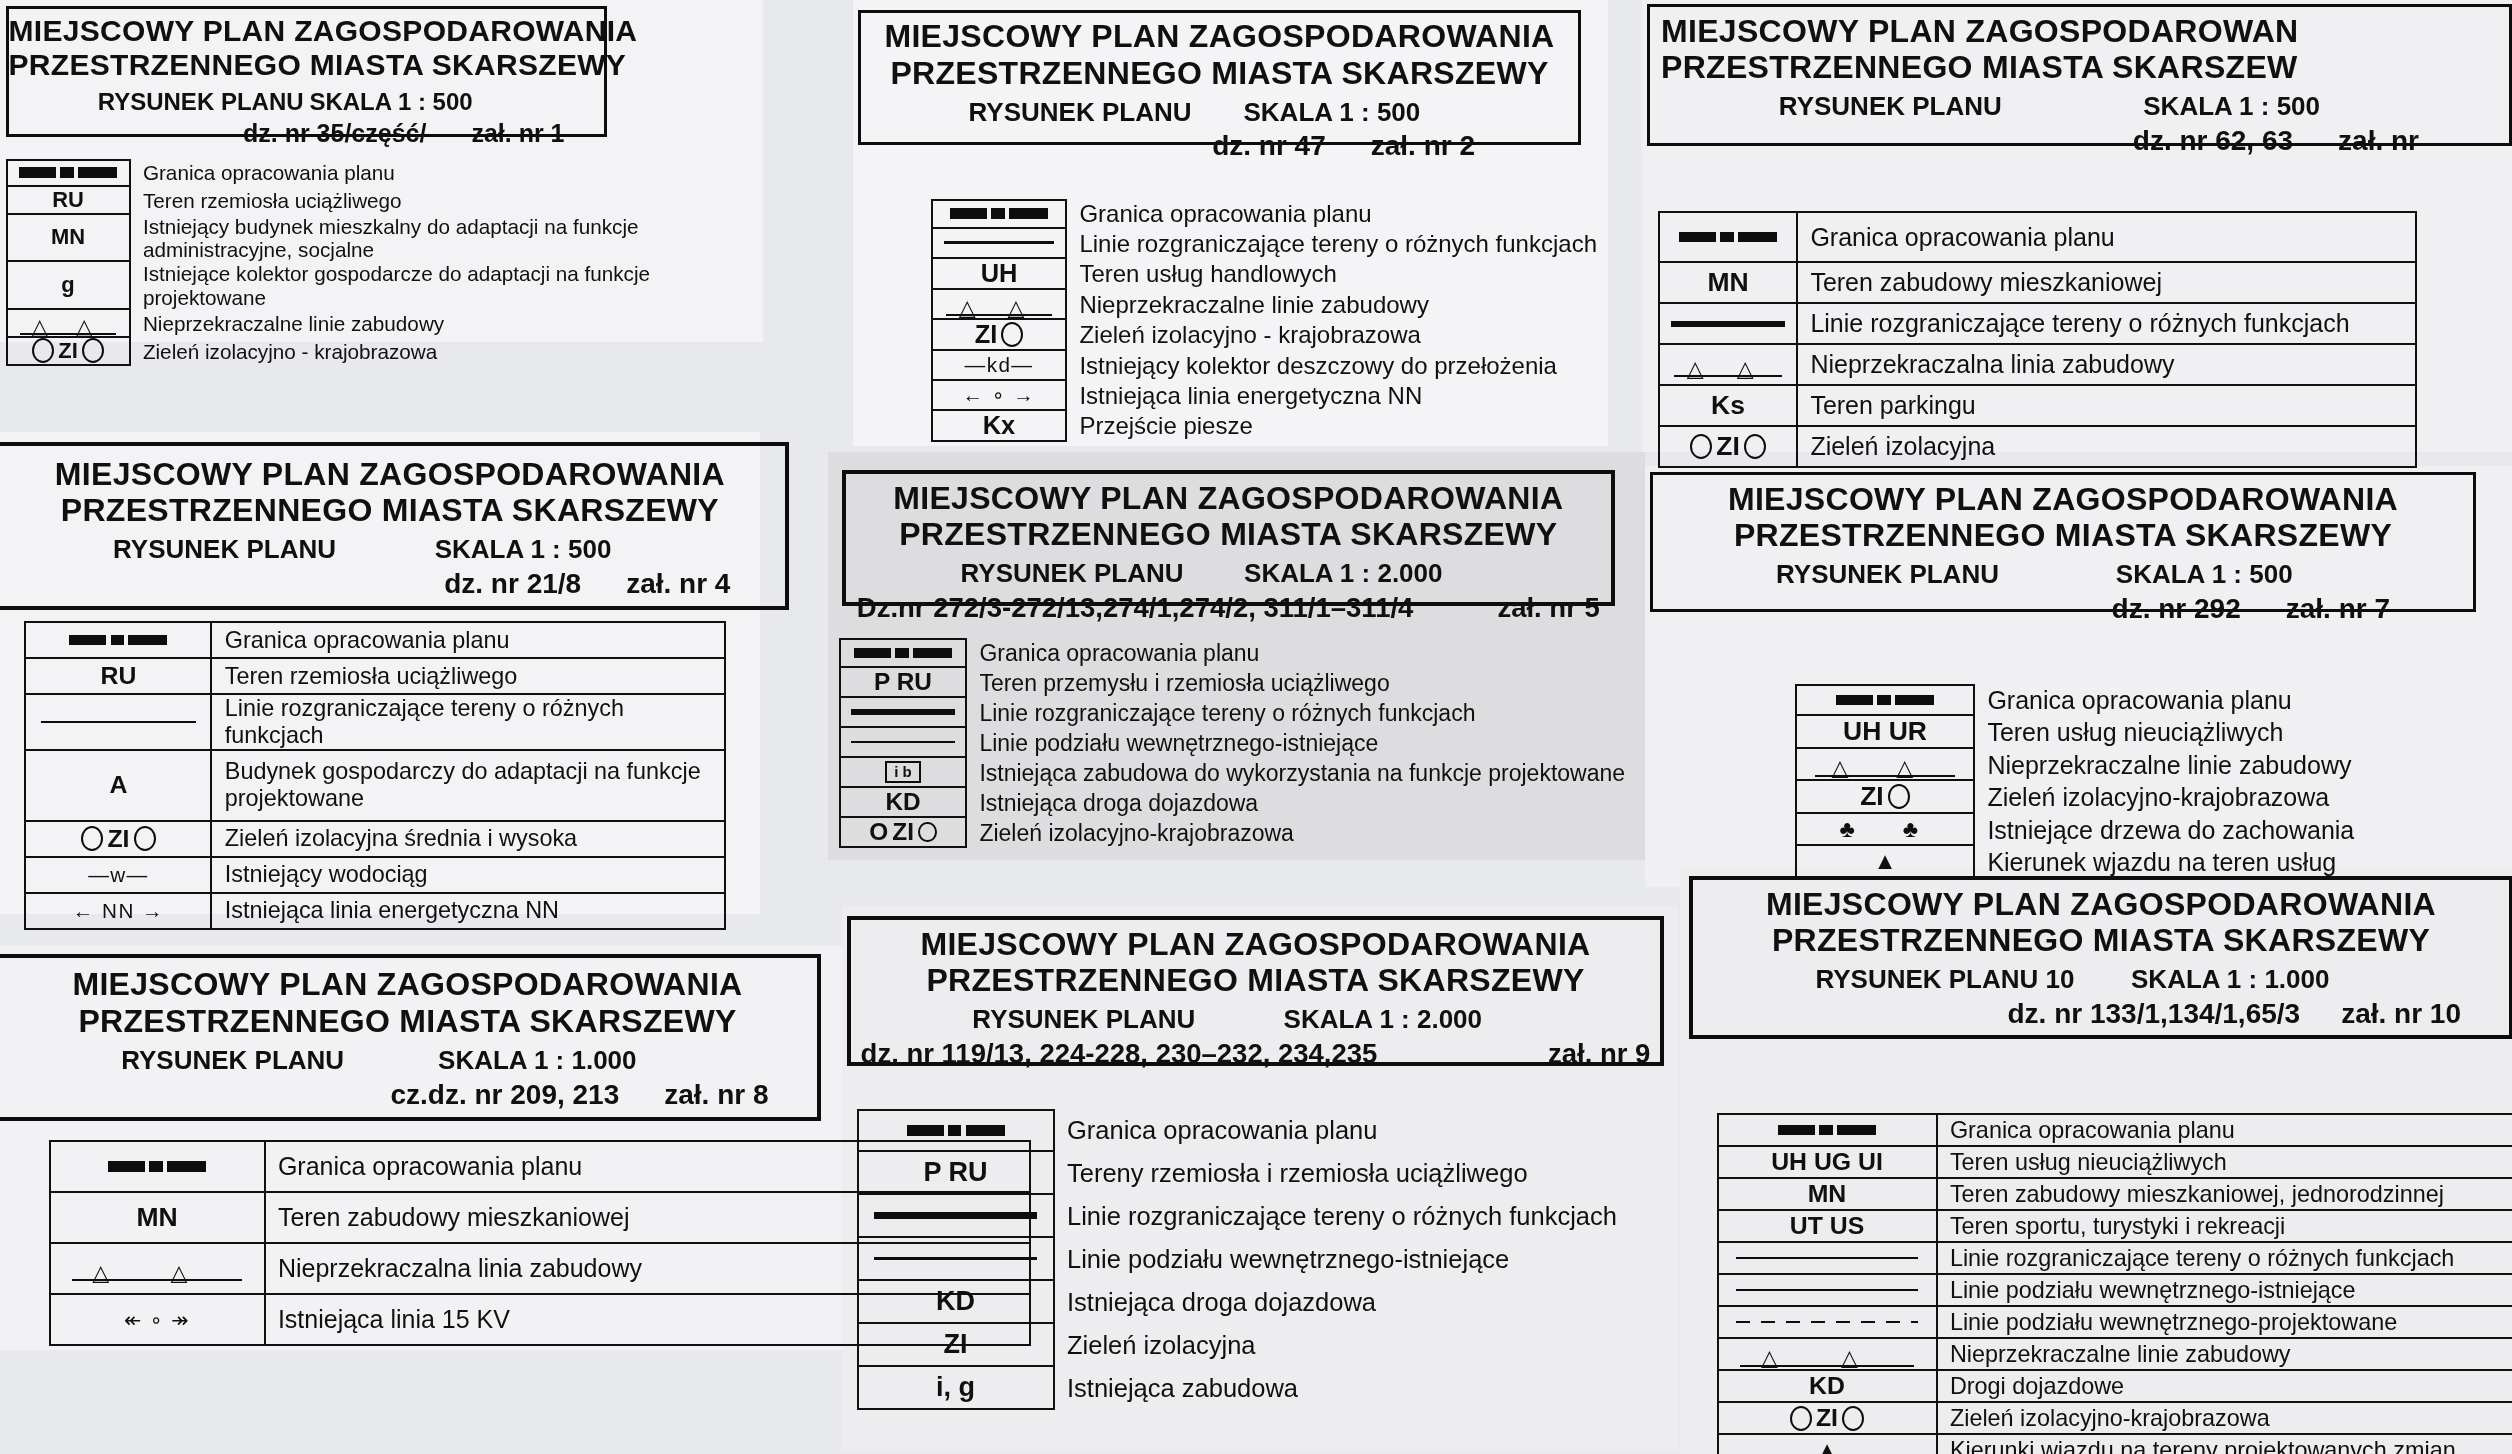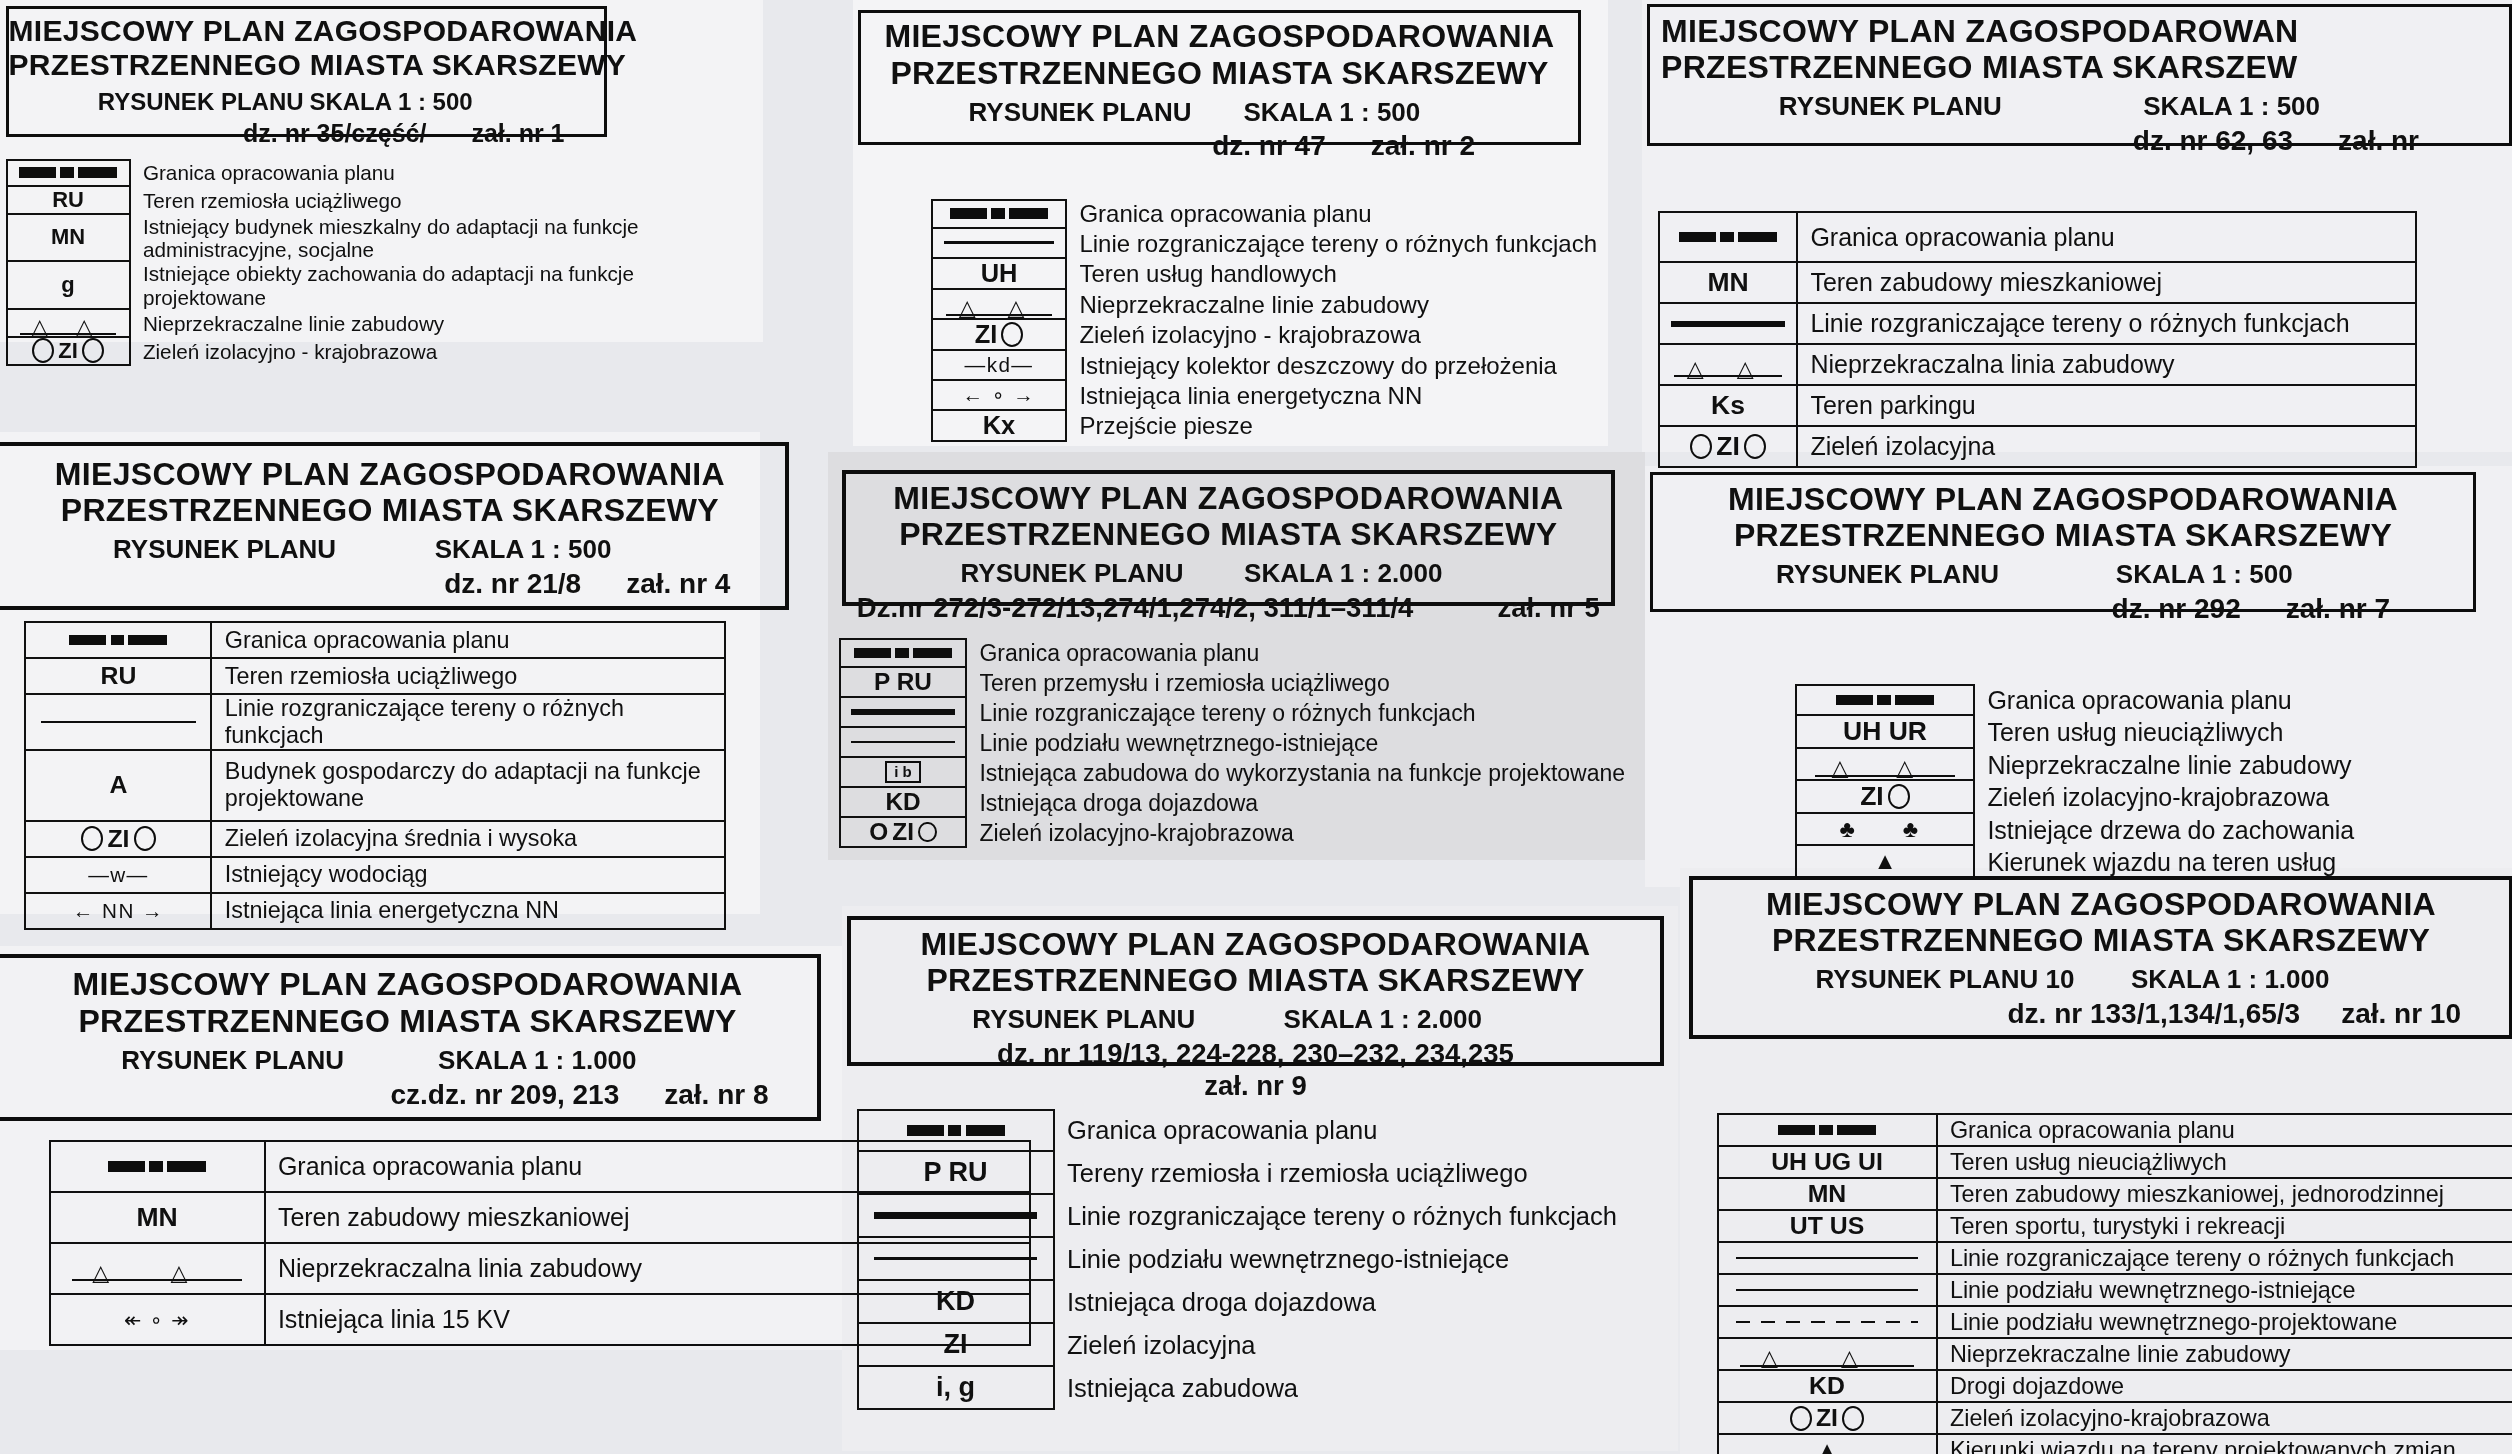--- a/index.html
+++ b/index.html
@@ -102,21 +102,21 @@
   #p6 .lrow{min-height:32px;}
   
   #p7{left:-5.5px;top:954px;width:1047px;}
   #p7 .tbox{width:826px;height:167px;border-width:4.8px;padding-top:8.3px;}
   #p7 .row4{padding-right:48px;}
   #p7 .leg{left:54px;top:186px;--symw:215px;width:978px;font-size:25px;}
   #p7 .lrow{min-height:49px;}
   
   #p8{left:847px;top:916px;width:821px;}
   #p8 .tbox{width:817px;height:150px;border-width:4.8px;}
-  #p8 .row4{justify-content:space-between;gap:0;padding:0 9.6px;font-size:27.5px;flex-direction:column;}
+  #p8 .row4{justify-content:space-between;gap:0;padding:0 9.6px;font-size:27.5px;}
   #p8 .leg{left:9.6px;top:193px;--symw:198px;width:810px;font-size:25.5px;}
   #p8 .lrow{min-height:43px;}
   
   #p9{left:1689px;top:876px;width:824px;}
   #p9 .tbox{width:824px;height:163px;border-width:4.1px;}
   #p9 .row4{padding-right:48px;gap:41px;}
   #p9 .leg{left:27.5px;top:237px;--symw:219px;width:796px;font-size:23.4px;}
   #p9 .lrow{min-height:30px;}
 </style>
 </head>
@@ -163,21 +163,21 @@
       <div class="lrow">
         <div class="sym">
           <b class="code">MN</b>
         </div>
         <div class="lbl">Istniejący budynek mieszkalny do adaptacji na funkcje administracyjne, socjalne</div>
       </div>
       <div class="lrow">
         <div class="sym">
           <b class="code">g</b>
         </div>
-        <div class="lbl">Istniejące obiekty zachowania do adaptacji na funkcje projektowane</div>
+        <div class="lbl">Istniejące kolektor gospodarcze do adaptacji na funkcje projektowane</div>
       </div>
       <div class="lrow">
         <div class="sym">
           <span class="triwrap">
             <u>△</u>
             <u class="t2">△</u>
           </span>
         </div>
         <div class="lbl">Nieprzekraczalne linie zabudowy</div>
       </div>

